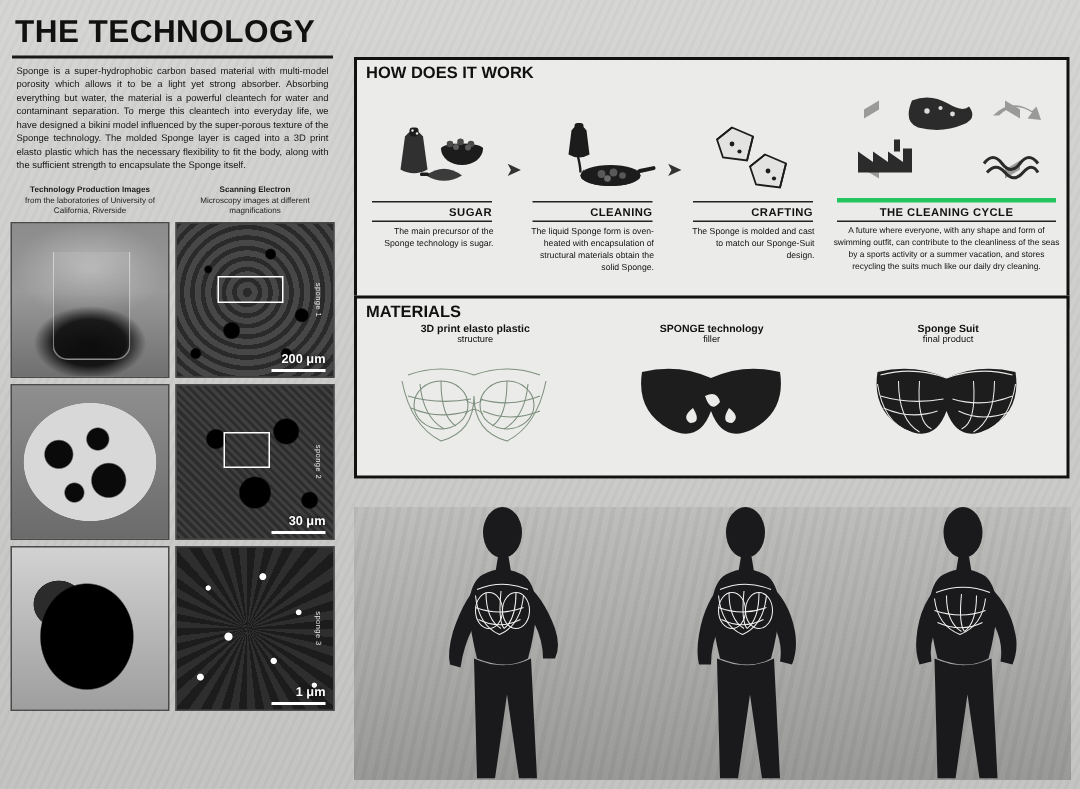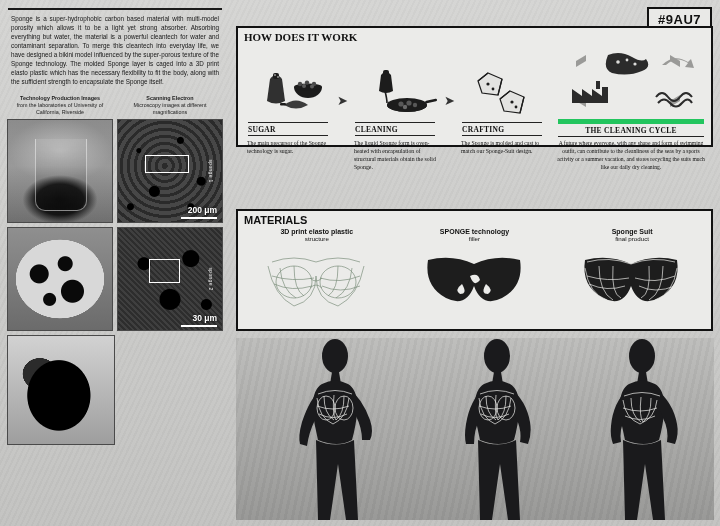--- a/index.html
+++ b/index.html
@@ -134,47 +134,47 @@
   }
 
   .panel {
     position: absolute; border: 2px solid #111; background: #ebebe9;
   }
   .panel-title {
     font-size: 11px; font-weight: bold; padding: 3px 6px 2px 6px;
   }
 
   
-  #howPanel { left: 236px; top: 26px; width: 477px; height: 121px; font-family: Liberation Serif, serif; }
+  #howPanel { left: 236px; top: 38px; width: 477px; height: 168px; }
   .hdw-body { position: relative; height: 142px; }
   .step {
-    position: absolute; top: 20px; width: 88px; text-align: left;
+    position: absolute; top: 20px; width: 88px; text-align: right;
   }
   .step .glyph { height: 56px; position: relative; }
   .step .label {
     font-size: 7.5px; font-weight: bold; letter-spacing:0.3px;
     border-top: 1px solid #222; border-bottom: 1px solid #222;
     padding: 1.5px 0; margin: 1px 4px 3px 4px;
   }
   .step .desc { font-size: 5.8px; line-height: 1.4; padding: 0 3px; }
   .arrow {
     position: absolute; top: 48px; font-size: 13px; color:#333;
   }
   .cycle {
     position: absolute; left: 314px; top: 6px; width: 158px; text-align:center;
   }
   .cycle .cyc-title {
     font-size: 7.5px; font-weight: bold; letter-spacing:0.3px;
-    border-top: 5px solid #22c55e; border-bottom: 1px solid #222;
+    border-top: 3px solid #22c55e; border-bottom: 1px solid #222;
     padding: 1.5px 0; margin: 2px 6px 3px 6px;
   }
   .cycle .desc { font-size: 5.6px; line-height: 1.42; text-align:center; padding: 0 2px; }
 
   
-  #matPanel { left: 236px; top: 209px; width: 477px; height: 122px; }
+  #matPanel { left: 236px; top: 197px; width: 477px; height: 122px; }
   .mat-row { display:flex; height: 96px; }
   .mat-col { width: 33.33%; text-align:center; position:relative; }
   .mat-col .m-title { font-size: 7px; font-weight: bold; }
   .mat-col .m-sub { font-size: 6.2px; }
   .mat-art { position:absolute; left:0; right:0; top: 22px; height: 70px; }
 
   
   .fig-strip { position: absolute; left: 236px; top: 338px; width: 478px; height: 182px; overflow:hidden; }
   .fig-bg {
     position:absolute; inset:0;
@@ -186,20 +186,21 @@
   .mannequin { position:absolute; bottom:-4px; }
 </style>
 </head>
 <body>
 
 <div id="poster">
 
   <div class="left-col">
 
     <div class="title-block">
+      <div class="poster-title">THE TECHNOLOGY</div>
       <div class="title-rule"></div>
       <div class="intro-text">Sponge is a super-hydrophobic carbon based material with multi-model porosity which allows it to be a light yet strong absorber. Absorbing everything but water, the material is a powerful cleantech for water and contaminant separation. To merge this cleantech into everyday life, we have designed a bikini model influenced by the super-porous texture of the Sponge technology. The molded Sponge layer is caged into a 3D print elasto plastic which has the necessary flexibility to fit the body, along with the sufficient strength to encapsulate the Sponge itself.</div>
     </div>
 
     <div class="img-captions">
       <div class="cap-col">
         <div class="cap-title">Technology Production Images</div>
         <div>from the laboratories of University of California, Riverside</div>
       </div>
       <div class="cap-col">
@@ -225,26 +226,30 @@
         <div class="photo ph-sem2">
           <div class="roi-box" style="left:30%; top:30%; width:30%; height:24%;"></div>
           <div class="sem-tag">sponge 2</div>
           <div class="scale-bar"></div>
           <div class="scale-label" style="bottom:7px;">30 μm</div>
         </div>
       </div>
 
       <div class="img-row">
         <div class="photo tall ph-rock"></div>
+        <div class="photo tall ph-sem3">
+          <div class="sem-tag">sponge 3</div>
+          <div class="scale-bar"></div>
+          <div class="scale-label" style="bottom:7px;">1 μm</div>
+        </div>
       </div>
 
     </div>
   </div>
 
-  <div class="code-badge">#9AU7</div>
 
   <div class="panel" id="howPanel">
     <div class="panel-title">HOW DOES IT WORK</div>
     <div class="hdw-body">
 
       <div class="step" style="left:6px;">
         <div class="glyph">
           <svg width="88" height="56" viewBox="0 0 88 56">
             <g fill="#1c1c1c">
               <path d="M26 14 q6 -8 12 0 l3 22 q-9 5 -18 0 z" opacity="0.9"></path>

